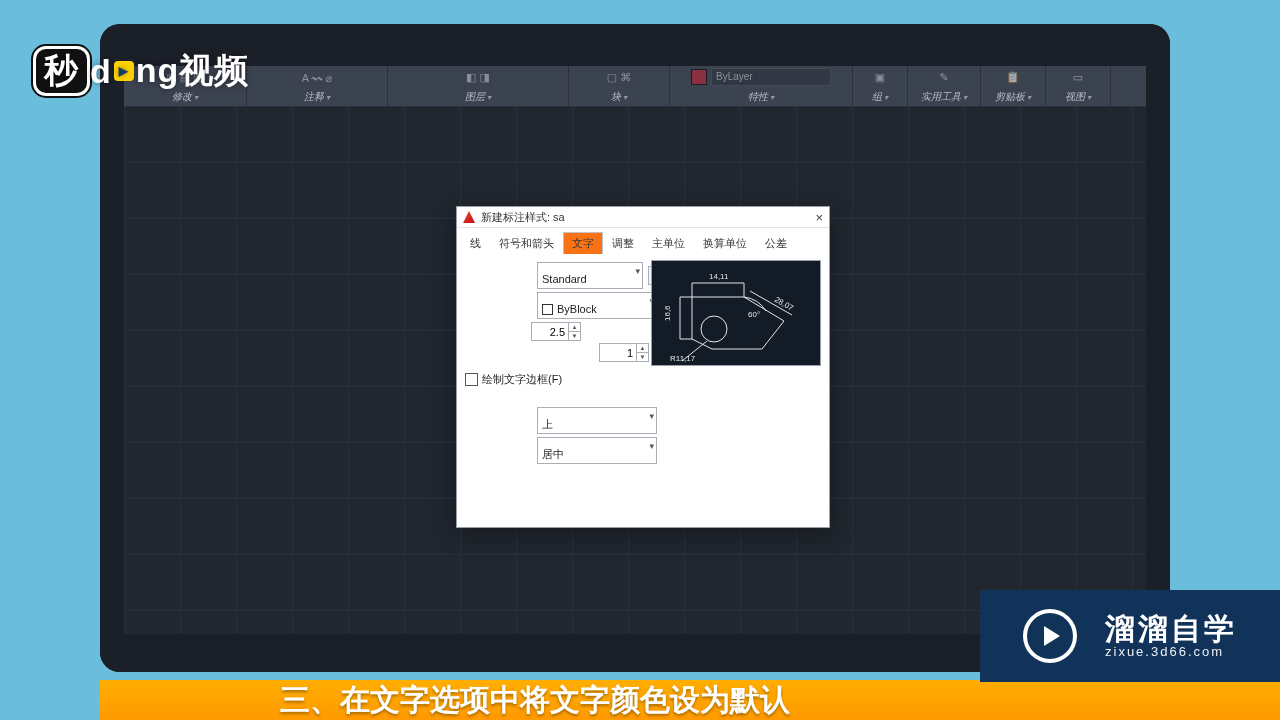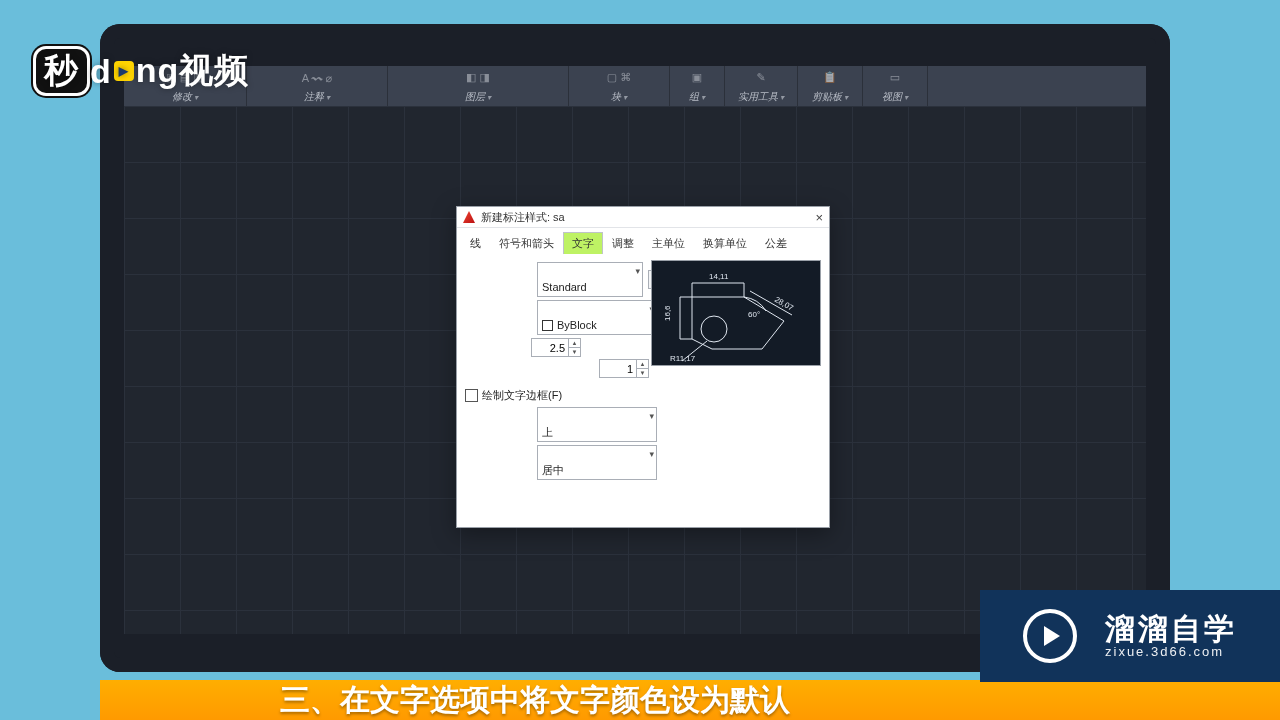--- a/index.html
+++ b/index.html
@@ -135,34 +135,34 @@
   }
 
   .tabs{
     display:flex;gap:0;padding:4px 4px 0 4px;font-size:11px;
   }
   .tab{
     padding:3px 8px;border:1px solid transparent;border-bottom:none;
     color:#333;position:relative;
   }
   .tab.active{
-    border-color:#bfc3c9;background:#bef264;font-family:Liberation Mono, monospace;
+    border-color:#bfc3c9;background:#f97316;font-family:Liberation Mono, monospace;
   }
   .tabs::after{
     content:"";position:absolute;left:4px;right:4px;top:39px;
   }
 
   .dlg-body{
     position:relative;flex:1;padding:6px 8px;
   }
   .form-row{display:flex;align-items:center;gap:6px;margin:2px 0;}
   .form-label{width:70px;text-align:left;font-size:11px;color:#222}
   .combo{
     height:17px;border:1px solid #a9aeb6;background:#fff;
-    font-size:11px;padding:16px 14px 0 4px;position:relative;line-height:15px;
+    font-size:11px;padding:8px 14px 0 4px;position:relative;line-height:15px;
     display:inline-flex;align-items:center;gap:4px;
   }
   .combo::after{
     content:"▾";position:absolute;right:2px;top:1px;font-size:9px;color:#555;
   }
   .combo .sq{width:9px;height:9px;border:1px solid #333;display:inline-block}
   .combo.w110{width:86px}
   .combo.wfull{width:100px}
   .ellips-btn{
     width:14px;height:17px;border:1px solid #a9aeb6;background:#f3f4f6;
@@ -276,20 +276,27 @@
         <div class="icons">A 〰 ⌀</div>
         <div class="label">注释</div>
       </div>
       <div class="ribbon-group" style="width:168px">
         <div class="icons">◧ ◨</div>
         <div class="label">图层</div>
       </div>
       <div class="ribbon-group" style="width:88px">
         <div class="icons">▢ ⌘</div>
         <div class="label">块</div>
+      </div>
+      <div class="ribbon-group" style="width:170px">
+        <div class="icons props-cell">
+          <span class="swatch"></span>
+          <span class="layer-combo">ByLayer</span>
+        </div>
+        <div class="label">特性</div>
       </div>
       <div class="ribbon-group" style="width:42px">
         <div class="icons">▣</div>
         <div class="label">组</div>
       </div>
       <div class="ribbon-group" style="width:60px">
         <div class="icons">✎</div>
         <div class="label">实用工具</div>
       </div>
       <div class="ribbon-group" style="width:52px">

